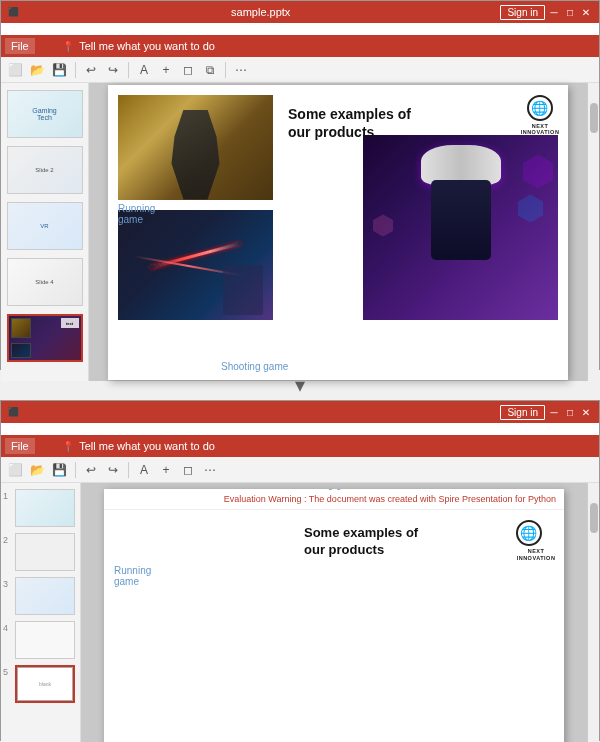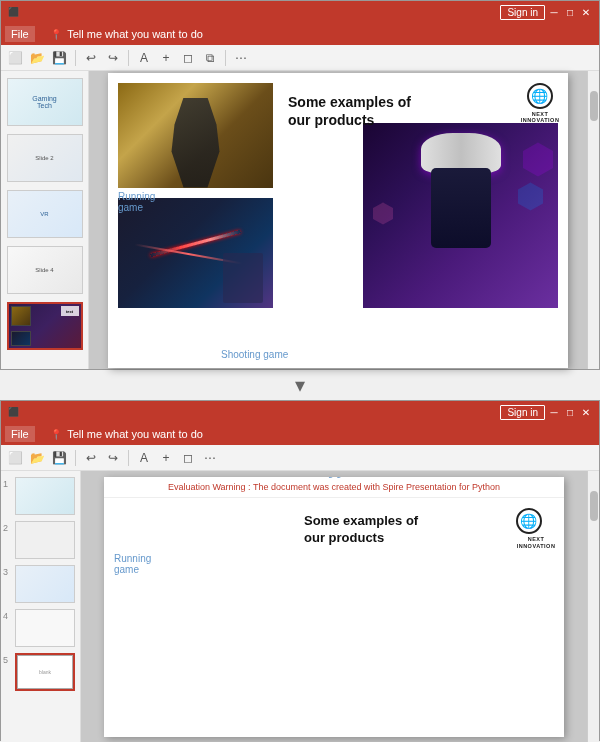--- a/index.html
+++ b/index.html
@@ -6,21 +6,21 @@
     body { width: 600px; height: 742px; font-family: 'Segoe UI', Arial, sans-serif; background: #f0f0f0; overflow: hidden; }
 
     
     .window { width: 600px; background: #fff; position: relative; }
     .title-bar { height: 22px; background: #c0392b; display: flex; align-items: center; justify-content: space-between; padding: 0 6px; }
     .title-bar-text { color: #fff; font-size: 11px; flex: 1; text-align: center; }
     .title-bar-left { display: flex; align-items: center; gap: 3px; }
     .title-bar-controls { display: flex; gap: 2px; align-items: center; }
     .tb-btn { width: 14px; height: 14px; display: flex; align-items: center; justify-content: center; cursor: pointer; color: #fff; font-size: 10px; }
     .sign-in-btn { background: #c0392b; border: 1px solid #fff; color: #fff; font-size: 10px; padding: 1px 6px; cursor: pointer; border-radius: 1px; }
-    .menu-bar { height: 22px; background: #c0392b; display: flex; align-items: center; padding: 0 4px; gap: 10px; }
+    .menu-bar { height: 22px; background: #c0392b; display: flex; align-items: center; padding: 0 4px; gap: 22px; margin-top: 12px; }
     .menu-item { color: #fff; font-size: 11px; cursor: pointer; padding: 2px 6px; }
     .menu-item.active { background: rgba(255,255,255,0.2); }
     .toolbar { height: 26px; background: #f3f3f3; border-bottom: 1px solid #ddd; display: flex; align-items: center; padding: 0 6px; gap: 4px; }
     .toolbar-icon { width: 18px; height: 18px; display: flex; align-items: center; justify-content: center; font-size: 12px; cursor: pointer; color: #555; }
     .toolbar-sep { width: 1px; height: 16px; background: #ccc; margin: 0 2px; }
 
     
     .main-layout { display: flex; height: calc(100% - 94px); }
     .sidebar { width: 88px; background: #f3f3f3; border-right: 1px solid #ddd; overflow: hidden; display: flex; flex-direction: column; padding: 4px 0; gap: 2px; }
     .slide-thumb { width: 76px; margin: 0 auto; border: 1px solid #ccc; cursor: pointer; position: relative; background: #fff; }
@@ -75,20 +75,21 @@
   </style>
 </head>
 <body>
 
 <div class="window window-frame" style="height:370px;">
 
   <div class="title-bar">
     <div class="title-bar-left">
       <div class="tb-btn" style="font-size:9px;">⬛</div>
     </div>
+    <div class="title-bar-text">sample.pptx</div>
     <div class="title-bar-controls">
       <button class="sign-in-btn">Sign in</button>
       <div class="tb-btn">─</div>
       <div class="tb-btn">□</div>
       <div class="tb-btn">✕</div>
     </div>
   </div>
 
   <div class="menu-bar">
     <div class="menu-item active">File</div>
@@ -299,21 +300,21 @@
           <div style="width:100%;height:100%;background:#fff;border:1px solid #aaa;display:flex;align-items:center;justify-content:center;">
             <span style="font-size:5px;color:#999;">blank</span>
           </div>
         </div>
       </div>
     </div>
 
     <div class="slide-area-b">
       <div class="slide-b">
 
-        <div class="eval-warning" style="font-size:9px;color:#c0392b;text-align:center;padding:4px 8px;border-bottom:1px solid #eee;line-height:1.4;">Evaluation Warning : The document was created with Spire Presentation for Python</div>
+        <div class="eval-warning" style="font-size:9px;color:#c0392b;text-align:right;padding:4px 8px;border-bottom:1px solid #eee;line-height:1.4;">Evaluation Warning : The document was created with Spire Presentation for Python</div>
 
         <div style="position:relative;flex:1;">
 
           <div style="position:absolute;left:200px;top:15px;font-size:13px;font-weight:bold;color:#111;line-height:1.3;right:50px;">
             <span style="white-space:pre-line;">Some examples of
 our products</span>
           </div>
 
           <div style="position:absolute;right:8px;top:10px;">
             <div style="width:26px;height:26px;border:2px solid #222;border-radius:50%;display:flex;align-items:center;justify-content:center;font-size:14px;">🌐</div>

